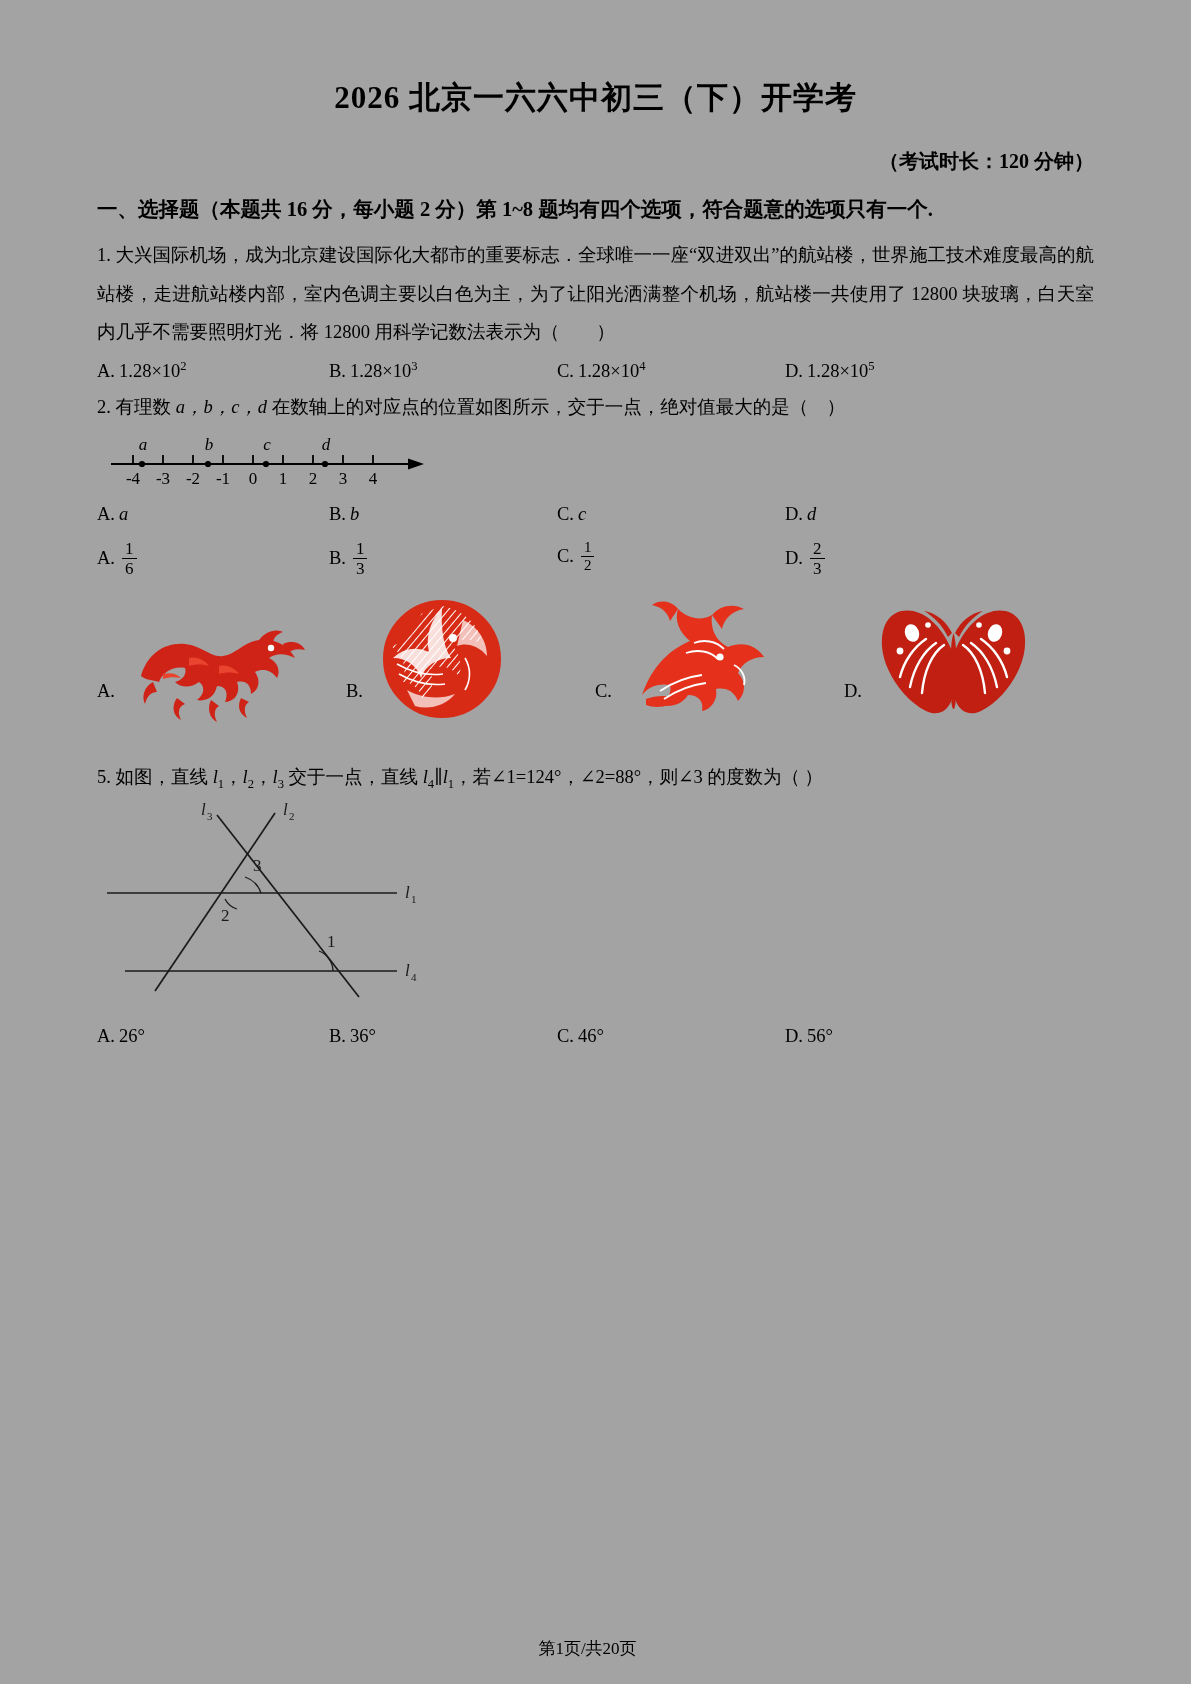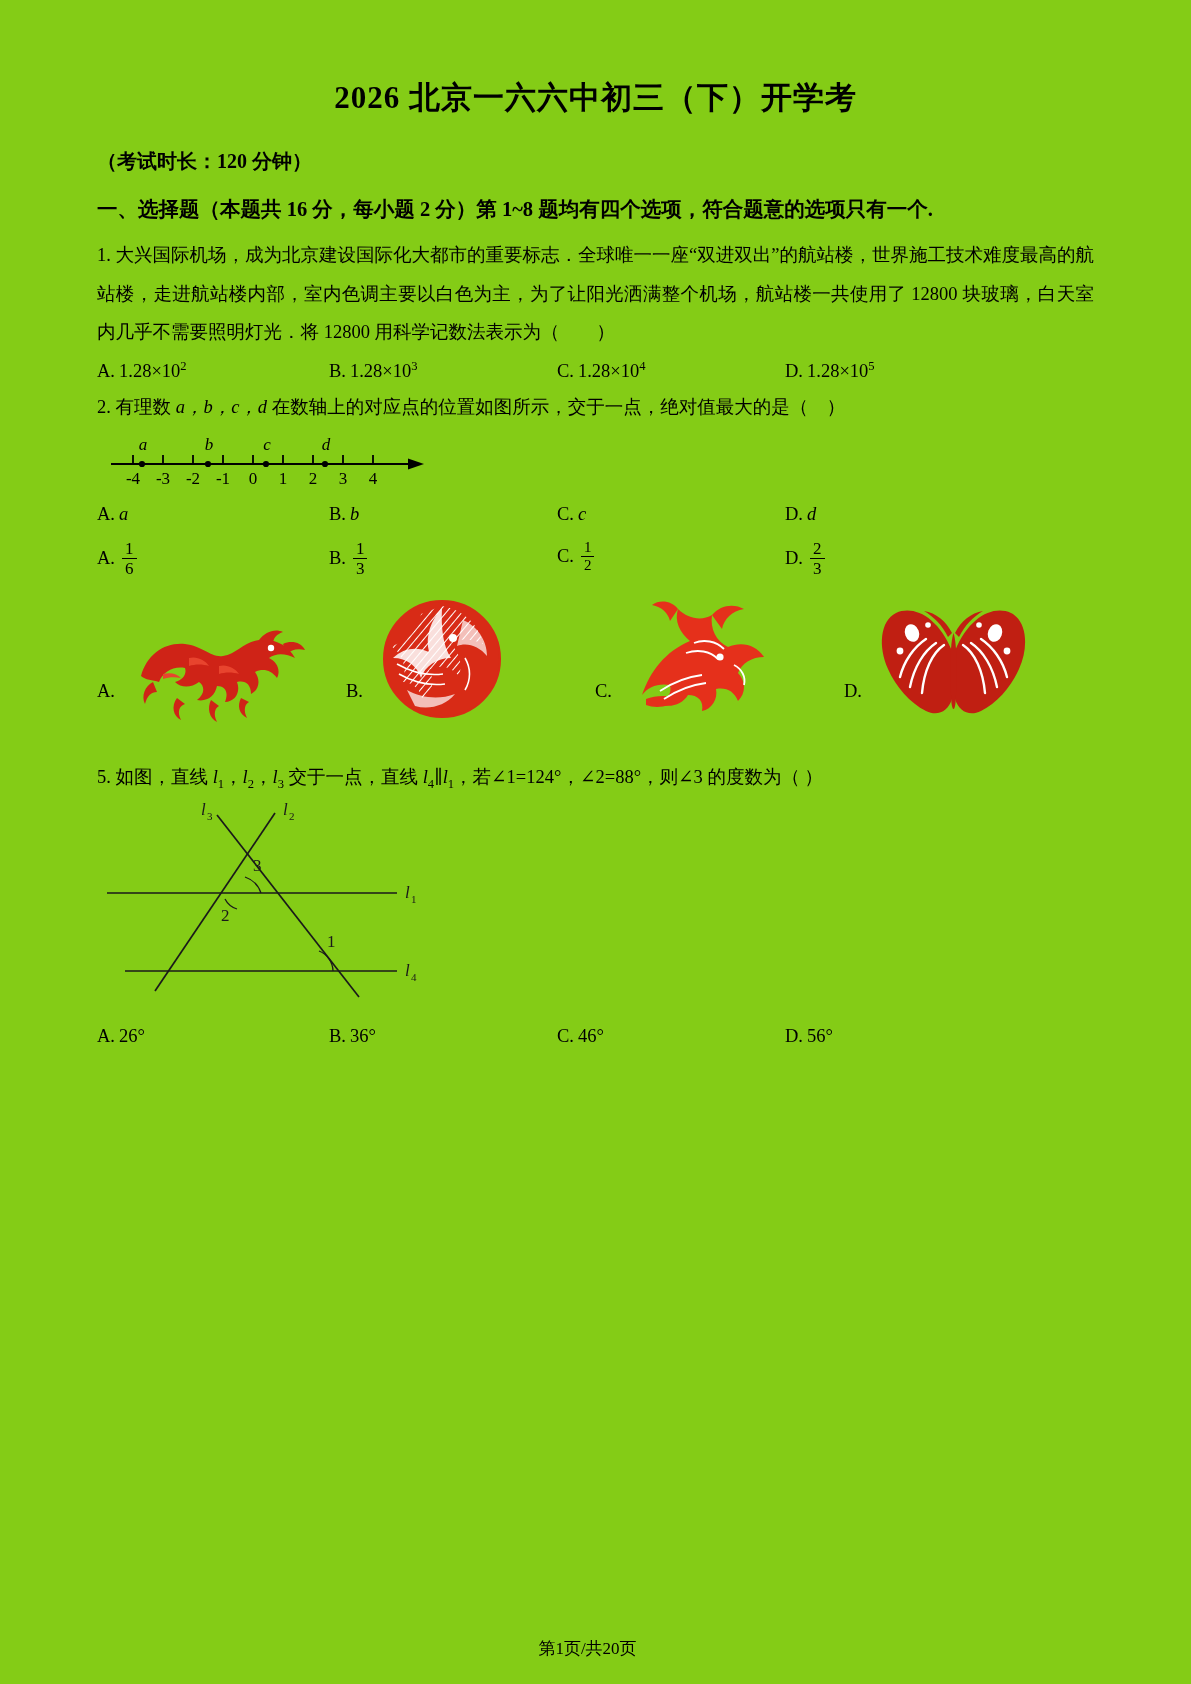--- a/index.html
+++ b/index.html
@@ -9,21 +9,21 @@
   }
   body {
     font-family: "Liberation Serif", "DejaVu Serif", serif;
     color: #000000;
   }
   .page {
     position: relative;
     width: 1191px;
     height: 1684px;
     margin: 0 auto;
-    background: #84cc16;
+    background: #a3a3a3;
     overflow: hidden;
   }
   .sheet {
     position: absolute;
     left: 97px;
     top: 0;
     width: 997px;
     height: 1684px;
   }
 
@@ -38,21 +38,21 @@
     line-height: 1.3;
   }
   .doc-subject {
     text-align: center;
     font-size: 27px;
     font-weight: bold;
     letter-spacing: 14px;
     margin-top: 30px;
   }
   .doc-duration {
-    text-align: left;
+    text-align: right;
     font-size: 20px;
     font-weight: bold;
     margin-top: 30px;
   }
 
   .section-head {
     font-size: 20.5px;
     font-weight: bold;
     line-height: 2.0;
     margin-top: 14px;

